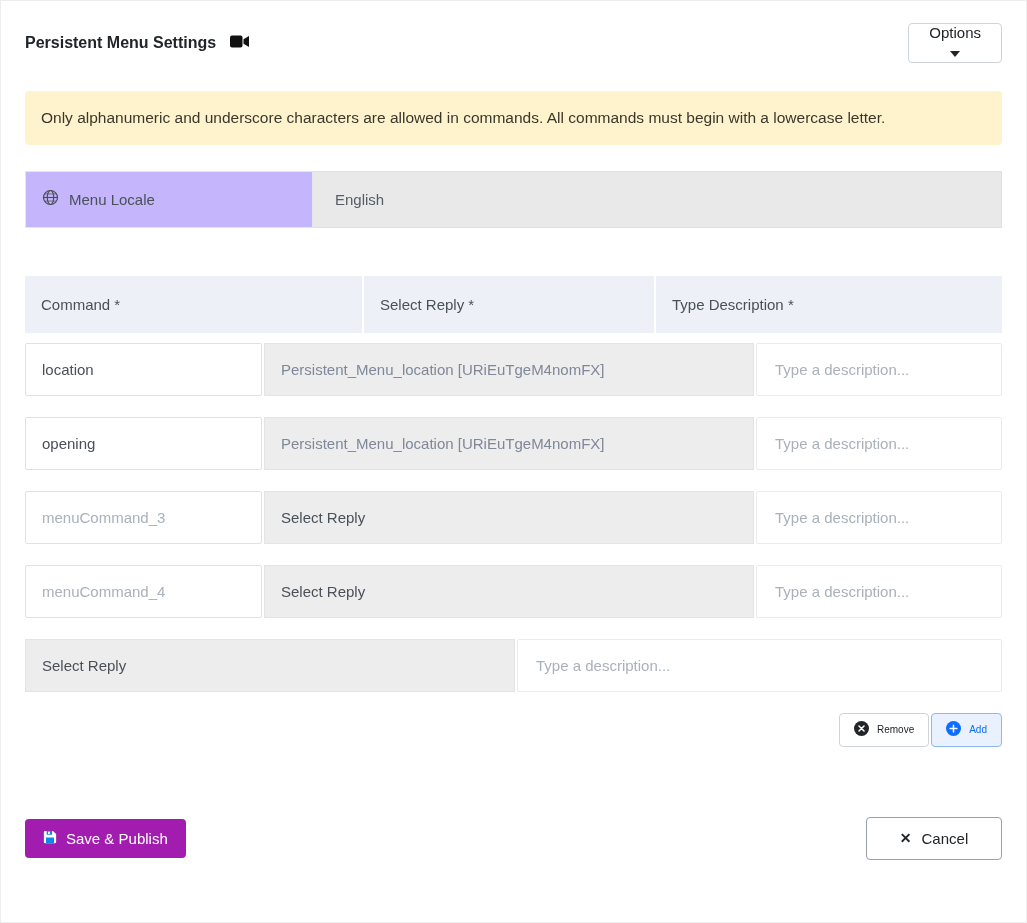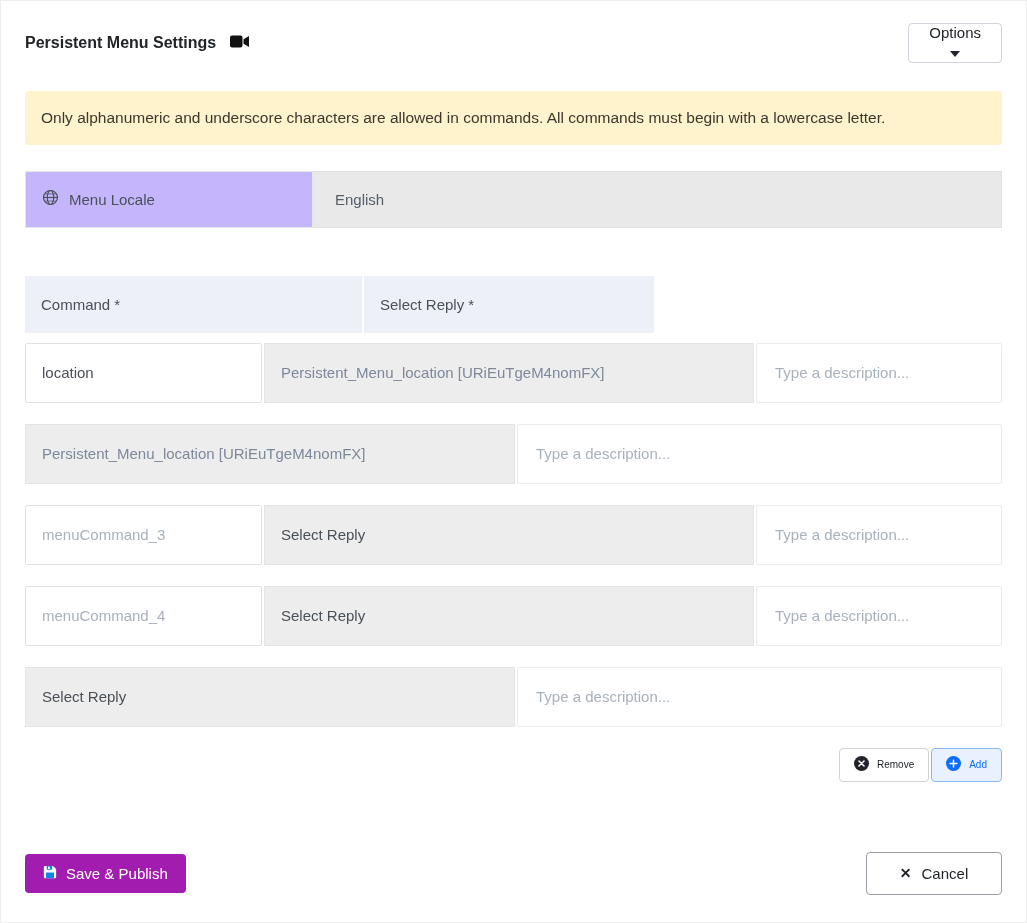--- a/index.html
+++ b/index.html
@@ -53,21 +53,21 @@
   .table-wrap { margin-top:48px; }
   .thead { display:flex; gap:2px; margin-bottom:10px; }
   .th {
     background:#edf1f7; height:57px; display:flex; align-items:center;
     padding:0 16px; font-size:15px; color:#495057;
   }
   .th.c1 { width:337px; }
   .th.c2 { width:290px; }
   .th.c3 { flex:1; }
 
-  .trow { display:flex; gap:2px; margin-bottom:21px; height:60px; }
+  .trow { display:flex; gap:2px; margin-bottom:21px; height:53px; }
   .cmd {
     width:237px; border:1px solid #dee2e6; border-radius:2px;
     padding:0 16px; font-size:15px; color:#495057; font-family:inherit;
     background:#fff; outline:none;
   }
   .reply {
     width:490px; background:#ededed; border:1px solid #e4e4e4;
     display:flex; align-items:center; padding:0 16px; font-size:15px;
     cursor:pointer;
   }
@@ -141,31 +141,33 @@
     </div>
     <div class="locale-value">
       <span>English</span>
     </div>
   </div>
 
   <div class="table-wrap">
     <div class="thead">
       <div class="th c1">Command *</div>
       <div class="th c2">Select Reply *</div>
+      <div class="th c3">Type Description *</div>
     </div>
 
     <div class="trow">
       <input class="cmd" type="text" value="location" style="">
       <div class="reply filled">
           <span>Persistent_Menu_location [URiEuTgeM4nomFX]</span>
         </div>
       <input class="desc" type="text" placeholder="Type a description..." style="">
     </div>
 
     <div class="trow">
+      <input class="cmd" type="text" value="opening" style="">
       <div class="reply filled">
           <span>Persistent_Menu_location [URiEuTgeM4nomFX]</span>
         </div>
       <input class="desc" type="text" placeholder="Type a description..." style="">
     </div>
 
     <div class="trow">
       <input class="cmd" type="text" placeholder="menuCommand_3" style="">
       <div class="reply empty">
           <span>Select Reply</span>

